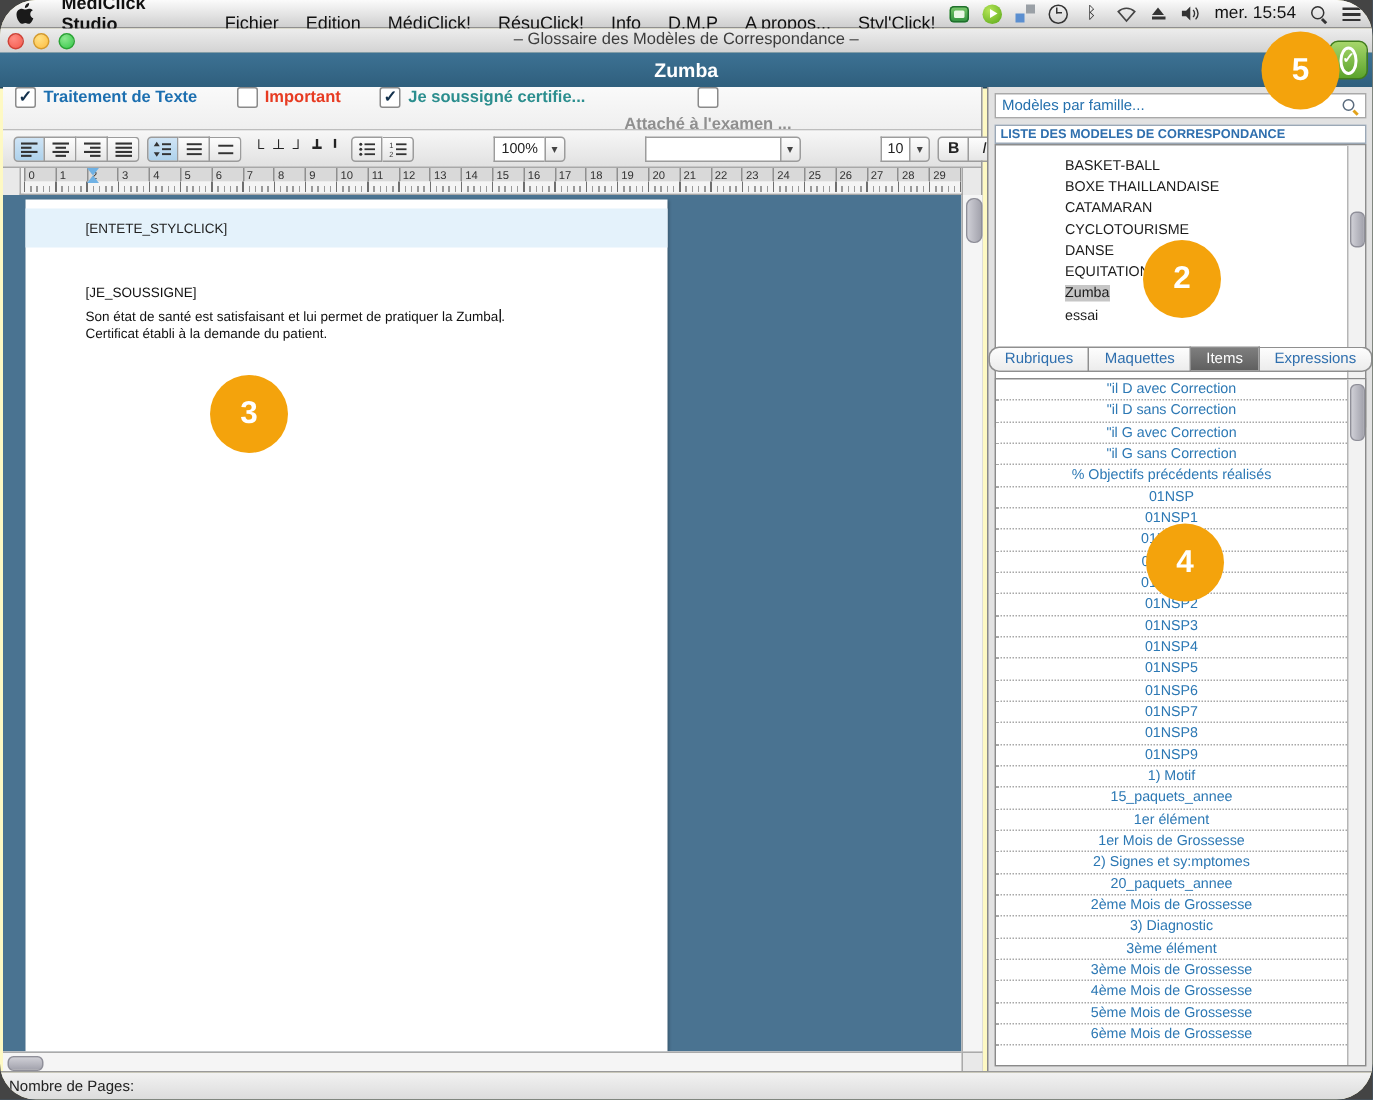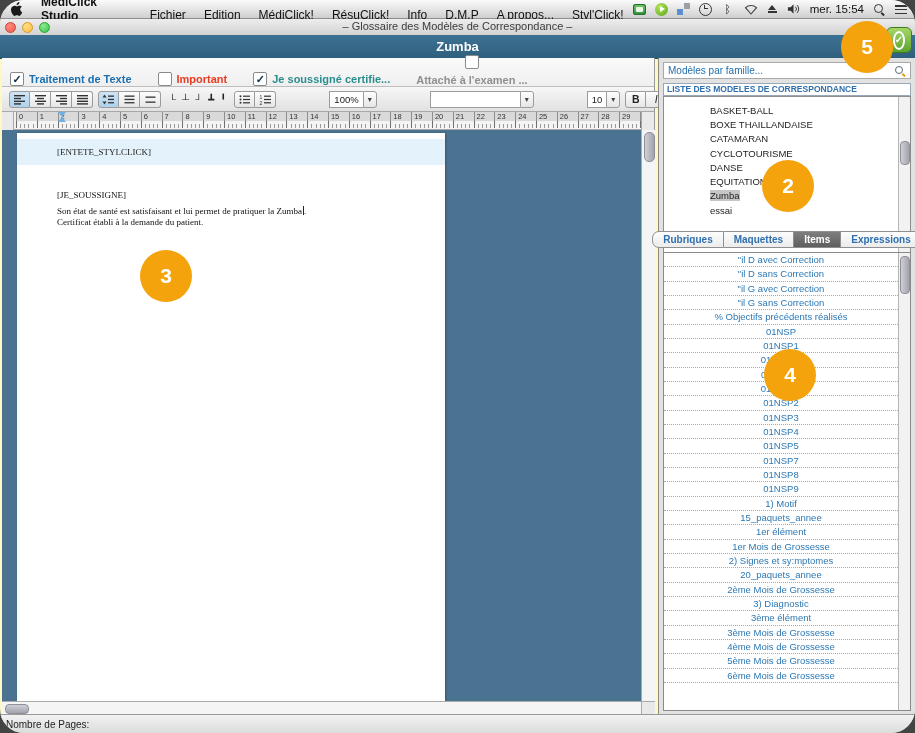--- a/index.html
+++ b/index.html
@@ -58,21 +58,21 @@
   .green-btn{left:886px;top:27px;background:linear-gradient(#a6d66a,#5ba32c);border:1px solid #417c1c;
     display:flex;align-items:center;justify-content:center;}
   .green-btn .ring{width:15px;height:15px;border:2px solid #fff;border-radius:50%;color:#fff;
     font-size:10px;font-weight:bold;line-height:14px;text-align:center;}
 
   
   .left-pane{position:absolute;left:2px;top:58px;width:653px;height:656px;background:#e9e9e9;
     border-right:1px solid #9a9a9a;box-sizing:border-box;}
 
   .cbx-row{position:absolute;left:0;top:0;width:100%;height:29px;background:linear-gradient(#fafafa,#efefef);
-    border-bottom:1px solid #bdbdbd;display:flex;align-items:flex-end;padding-left:8px;box-sizing:border-box;}
+    border-bottom:1px solid #bdbdbd;display:flex;align-items:flex-start;padding-left:8px;box-sizing:border-box;}
   .cbx-item{display:flex;align-items:center;gap:5px;font-size:11px;font-weight:bold;}
   .cbx-item + .cbx-item{margin-left:26px;}
   .cbx-box{width:12px;height:12px;background:#fff;border:1px solid #8a8a8a;border-radius:2px;
     display:inline-flex;align-items:center;justify-content:center;color:#13314d;font-size:11px;line-height:12px;}
   .cbx-item.checked .cbx-box::after{content:"✓";font-weight:bold;}
 
   .toolbar{position:absolute;left:0;top:29px;width:100%;height:25px;background:linear-gradient(#f7f7f7,#e1e1e1);
     border-bottom:1px solid #a8a8a8;display:flex;align-items:center;padding-left:7px;box-sizing:border-box;gap:5px;}
   .tgroup{display:flex;}
   .tbtn{height:17px;min-width:21px;padding:0;margin:0;background:linear-gradient(#fdfdfd,#e6e6e6);
@@ -105,21 +105,21 @@
   .rticks::before{content:"";position:absolute;left:0;right:0;bottom:1px;height:4px;
     background:repeating-linear-gradient(to right,#9a9a9a 0 1px,transparent 1px 4.16px);}
   .rticks::after{content:"";position:absolute;left:0;right:0;bottom:1px;height:7px;
     background:repeating-linear-gradient(to right,#6f6f6f 0 1px,transparent 1px 20.8px);}
   .indent-marker{position:absolute;left:44px;top:0;width:0;height:0;z-index:3;
     border-left:4px solid transparent;border-right:4px solid transparent;border-top:5px solid #6fb1e4;}
   .indent-marker::after{content:"";position:absolute;left:-4px;top:0;width:0;height:0;
     border-left:4px solid transparent;border-right:4px solid transparent;border-bottom:5px solid #6fb1e4;}
 
   
-  .docview{position:absolute;left:0;top:72px;width:639px;bottom:13px;background:#4a7391;overflow:hidden;font-family:Liberation Serif, serif;}
+  .docview{position:absolute;left:0;top:72px;width:639px;bottom:13px;background:#4a7391;overflow:hidden;}
   .page{position:absolute;left:15px;top:3px;width:428px;bottom:-4px;background:#fff;box-shadow:1px 0 2px rgba(0,0,0,.25);}
   .entete-band{position:absolute;left:0;top:6px;width:100%;height:26px;background:#e4f2fb;
     display:flex;align-items:center;}
   .entete-band span{margin-left:40px;font-size:9px;color:#222;}
   .je-soussigne{position:absolute;left:40px;top:57px;font-size:9px;color:#111;}
   .doc-body{position:absolute;left:40px;top:73px;font-size:9px;color:#111;line-height:10.5px;}
   .caret{display:inline-block;width:1px;height:9px;background:#222;vertical-align:-1px;margin-left:1px;}
 
   
   .vscroll{position:absolute;left:639px;top:72px;width:14px;bottom:13px;background:#f5f5f5;border-left:1px solid #aaa;box-sizing:border-box;}
@@ -147,21 +147,21 @@
   .models-rows{position:absolute;left:0;top:6px;right:12px;}
   .model-row{height:14.3px;display:flex;align-items:center;padding-left:46px;font-size:9.5px;color:#1c1c1c;}
   .model-row.selected .model-label{background:#c6c6c6;}
   .models-vscroll{position:absolute;right:0;top:0;width:12px;bottom:11px;background:#f2f2f2;border-left:1px solid #b5b5b5;box-sizing:border-box;}
   .models-vscroll .thumb{position:absolute;left:1px;top:44px;width:8px;height:22px;border-radius:4px;
     background:linear-gradient(to right,#cfcfd6,#a3a3ad);border:1px solid #8f8f99;}
   .models-hscroll{position:absolute;left:0;bottom:0;right:0;height:11px;background:#f2f2f2;border-top:1px solid #b5b5b5;box-sizing:border-box;}
 
   .tabs{position:absolute;left:0;top:173px;width:100%;height:17px;display:flex;justify-content:center;}
   .seg{height:17px;padding:0 10px;background:linear-gradient(#fdfdfd,#ececec);border:1px solid #8f8f8f;
-    border-left-width:0;font-size:10px;font-weight:bold;color:#2f6fae;display:inline-flex;align-items:center;box-sizing:border-box;}
+    border-left-width:0;font-size:10px;font-weight:normal;color:#2f6fae;display:inline-flex;align-items:center;box-sizing:border-box;}
   .seg:first-child{border-left-width:1px;border-radius:7px 0 0 7px;}
   .seg:last-child{border-radius:0 7px 7px 0;}
   .seg.selected{background:linear-gradient(#7e7e7e,#5f5f5f);color:#fff;}
 
   .items-list{position:absolute;left:4px;top:194px;width:248px;height:459px;background:#fff;
     border:1px solid #8a8a8a;box-sizing:border-box;}
   .items-rows{position:absolute;left:0;top:0;right:12px;bottom:0;display:flex;flex-direction:column;}
   .item-row{flex:0 0 14.34px;display:flex;align-items:center;justify-content:center;
     border-bottom:1px dotted #a8a8a8;box-sizing:border-box;font-size:9.5px;color:#2c78b4;}
   .items-vscroll{position:absolute;right:0;top:0;width:12px;bottom:0;background:#f2f2f2;border-left:1px solid #b5b5b5;box-sizing:border-box;}
@@ -572,20 +572,23 @@
           </div>
 
           <div class="item-row">
             <span>01NSP4</span>
           </div>
 
           <div class="item-row">
             <span>01NSP5</span>
           </div>
 
+          <div class="item-row">
+            <span>01NSP6</span>
+          </div>
 
           <div class="item-row">
             <span>01NSP7</span>
           </div>
 
           <div class="item-row">
             <span>01NSP8</span>
           </div>
 
           <div class="item-row">

